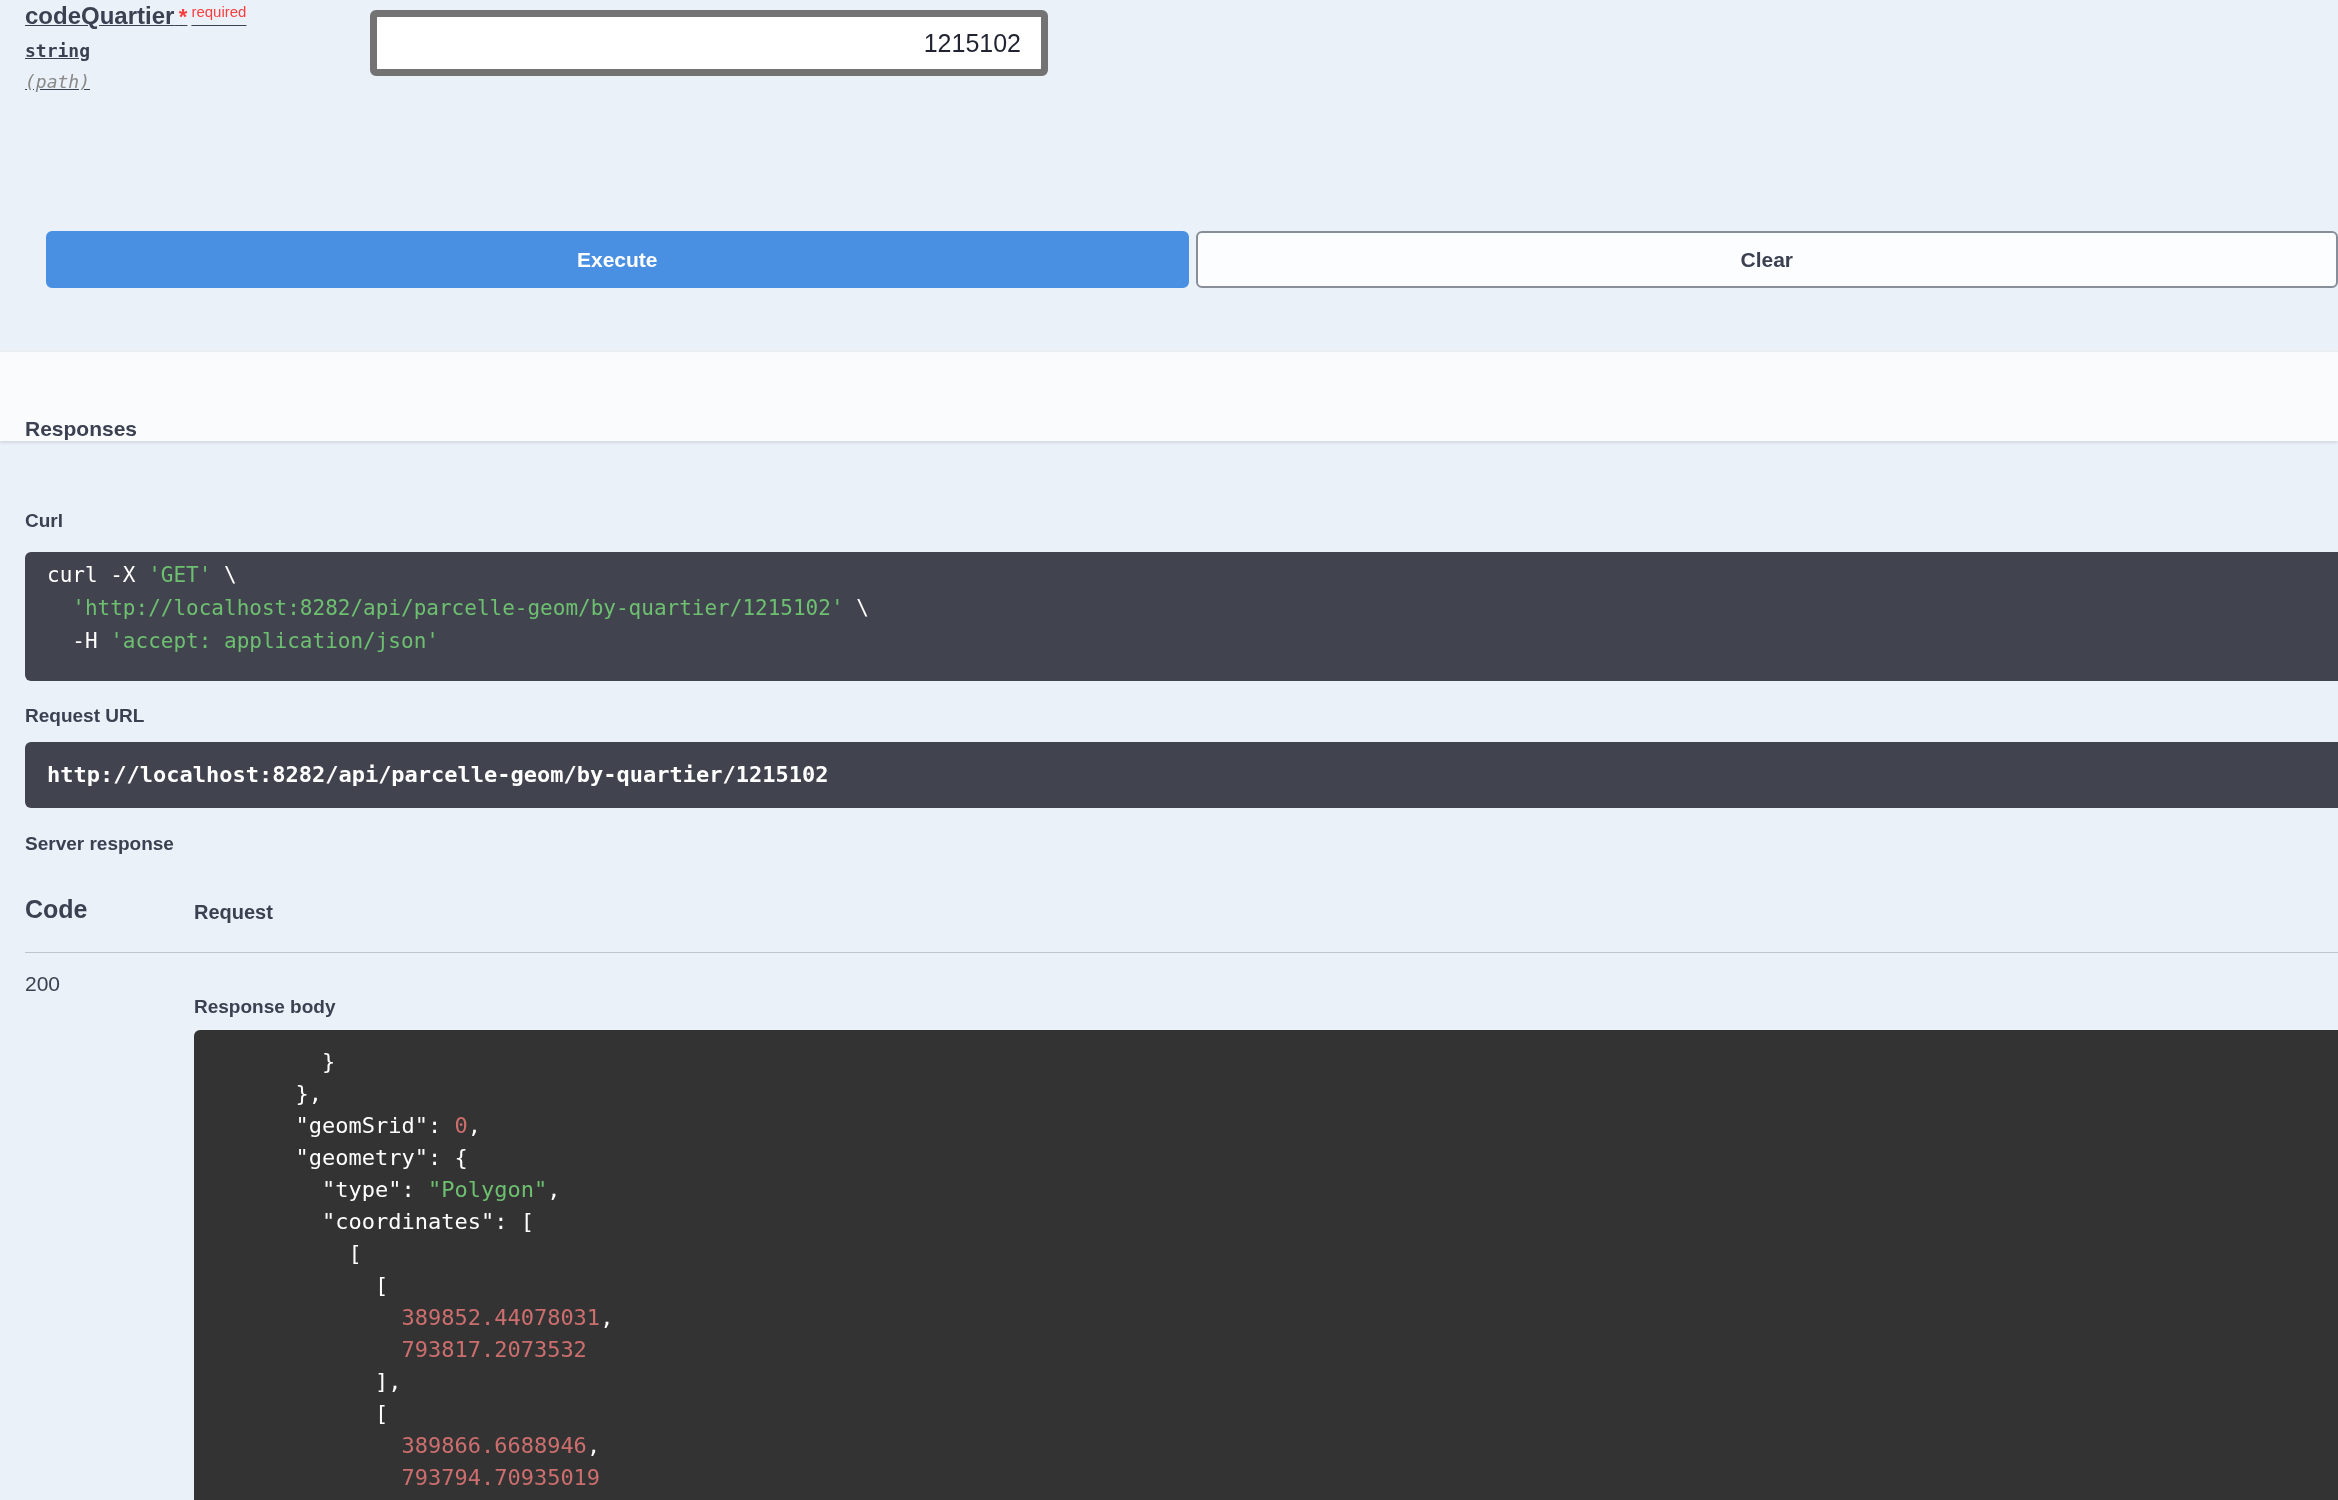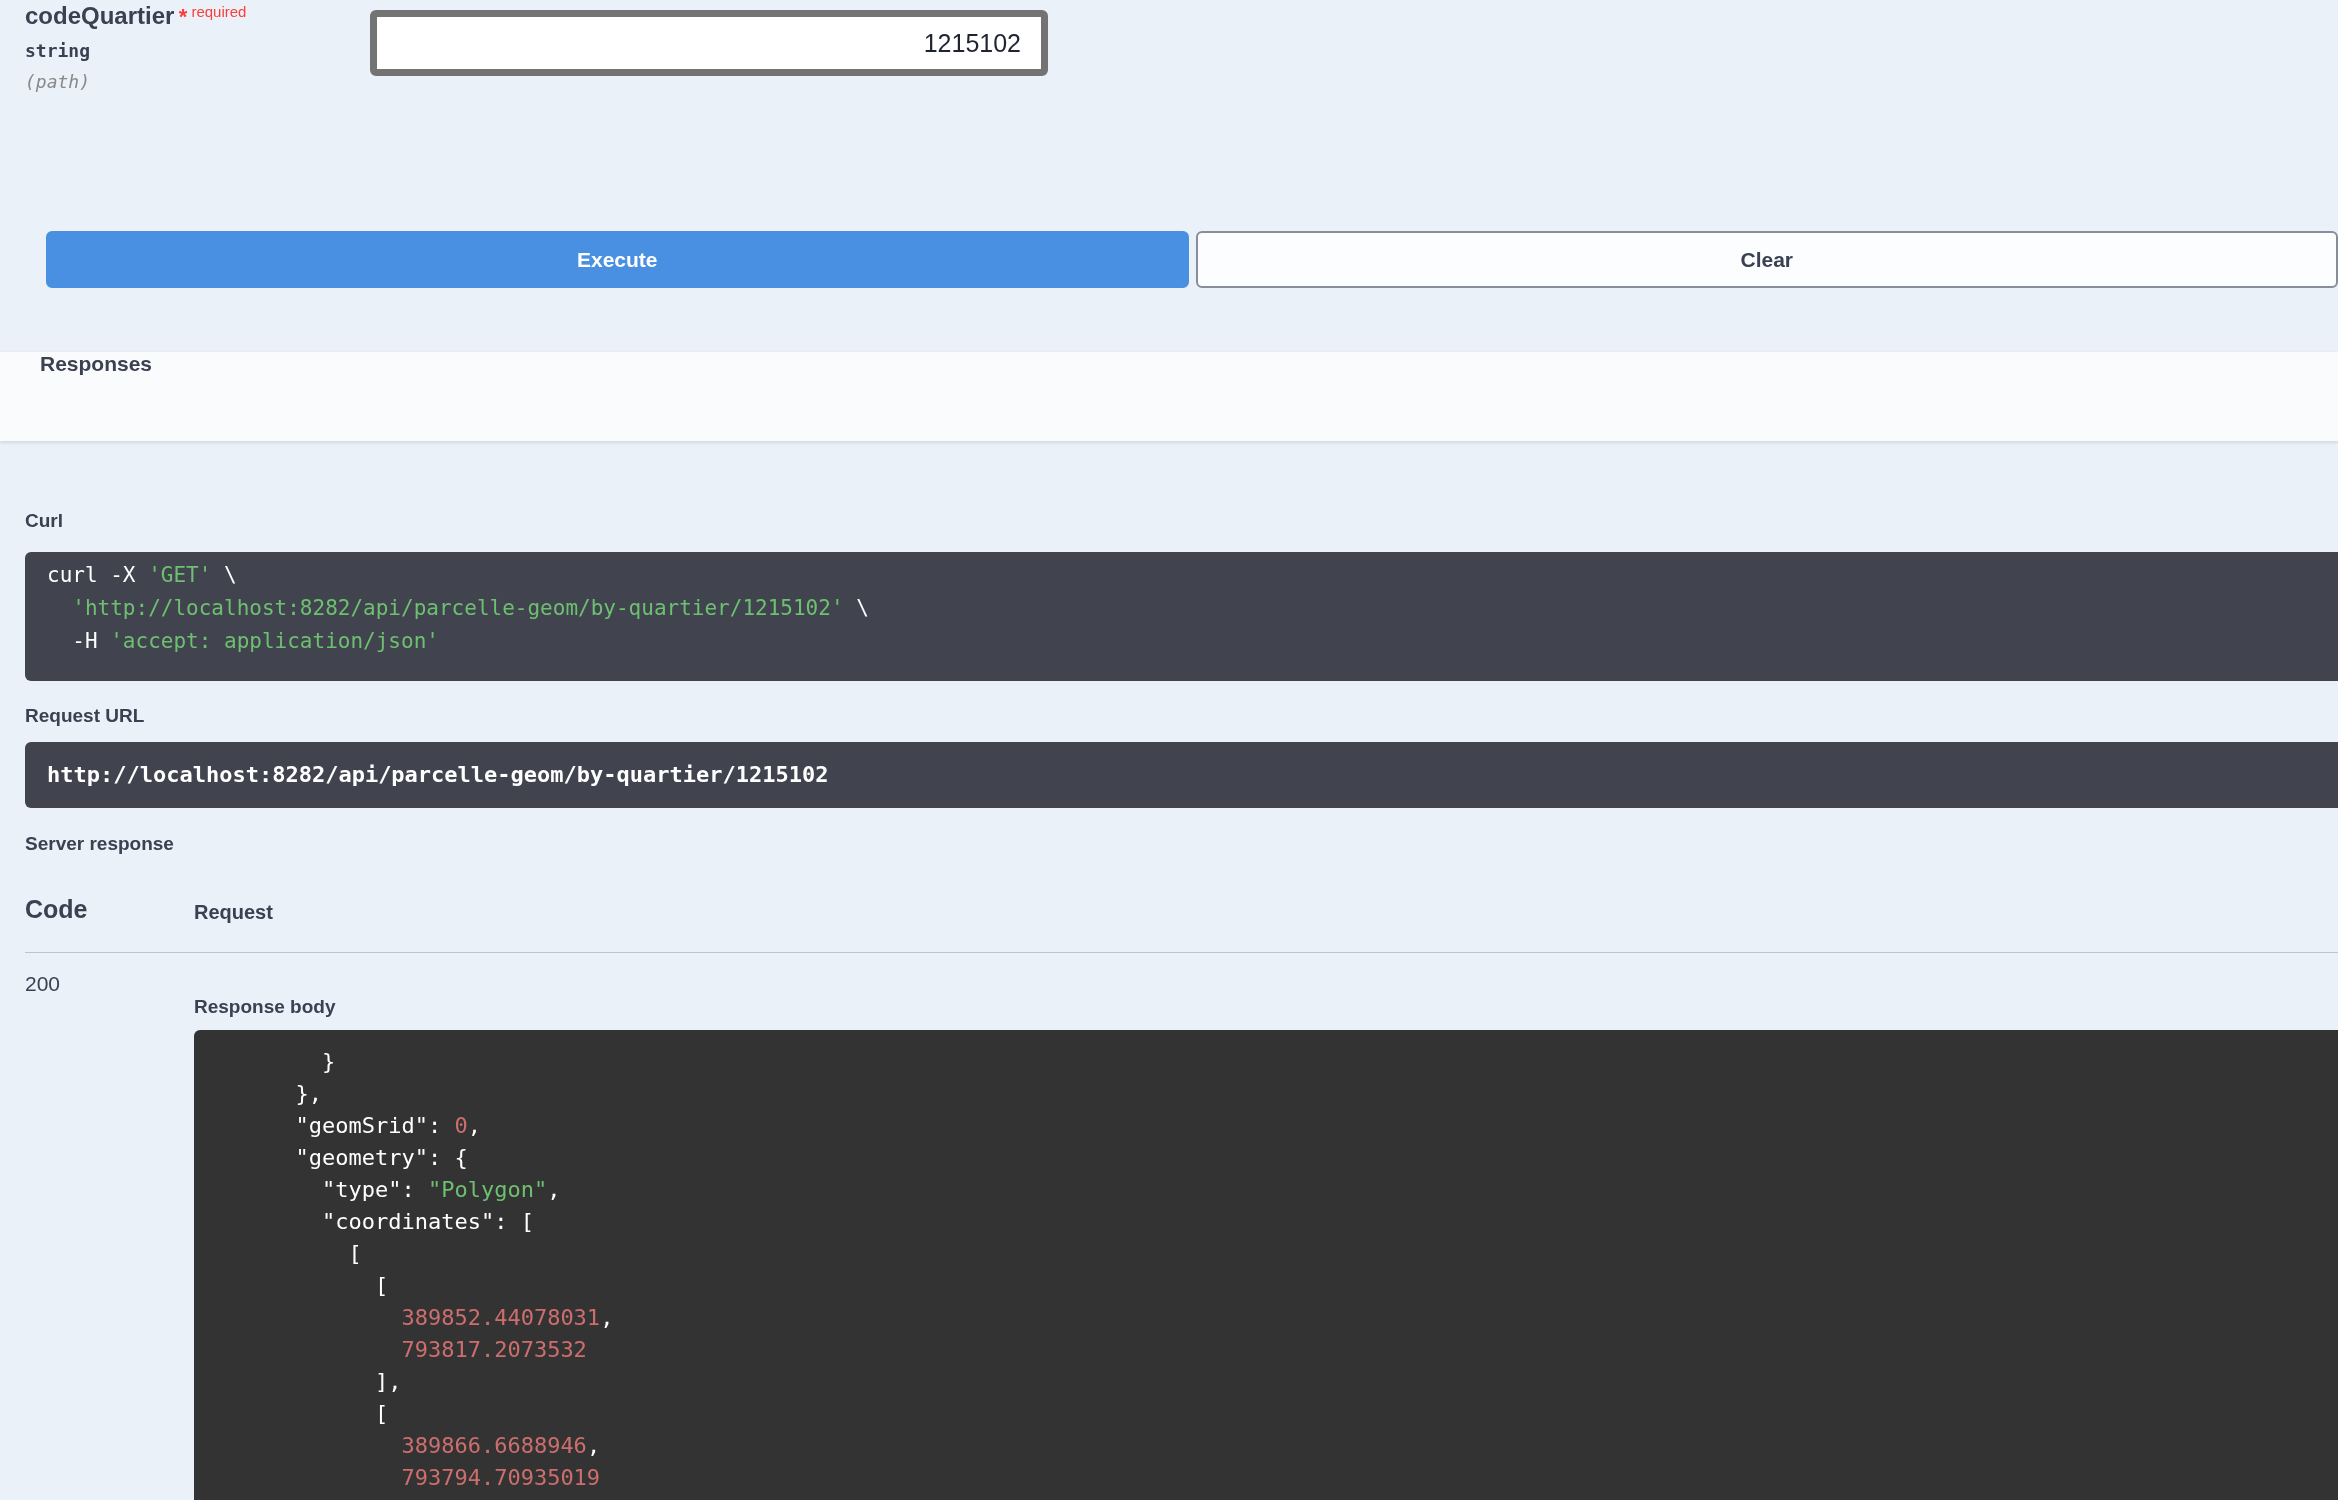--- a/index.html
+++ b/index.html
@@ -4,21 +4,21 @@
 <style>
   * { margin:0; padding:0; box-sizing:border-box; }
   html, body { width:2338px; height:1500px; overflow:hidden; }
   body {
     background: var(--page-bg, #ebf1f9);
     font-family: "Liberation Sans", sans-serif;
     color:#3b4151;
   }
 
   
-  .params { display:flex; align-items:flex-start; padding:2px 4px 0 25px; }
+  .params { display:flex; align-items:flex-start; padding:2px 4px 0 25px;text-decoration:underline; }
   .param-meta { width:345px; }
   .param-name { font-size:24px; font-weight:700; color:#3b4151; }
   .required-star { color:var(--required-red,#f93e3e); font-size:22px; font-weight:700; }
   .required-label { color:var(--required-red,#f93e3e); font-size:15px; position:relative; top:-7px; margin-left:4px; }
   .param-type { font-family:"DejaVu Sans Mono", monospace; font-size:18px; font-weight:700; margin-top:10px; color:#3b4151; }
   .param-in { font-family:"DejaVu Sans Mono", monospace; font-size:18px; font-style:italic; color:#888; margin-top:10px; }
   .param-input {
     margin-top:8px; width:678px; height:66px;
     border:7px solid #737373; border-radius:6px; background:#fff;
     font-family:"Liberation Sans", sans-serif; font-size:25px; color:#1f2430;
@@ -33,21 +33,21 @@
     display:flex; align-items:center; justify-content:center;
   }
   .btn.execute { width:1350px; background:var(--accent,#4990e2); border:2px solid var(--accent,#4990e2); color:#fff; }
   .btn.clear { width:1350px; background:#fcfdfe; border:2px solid #878e9a; color:#3b4151; }
 
   
   .responses-header {
     margin-top:63px; height:90px; background:#fafbfd;
     border-top:1px solid rgba(59,65,81,.08);
     box-shadow:0 2px 3px rgba(0,0,0,.10);
-    display:flex; align-items:flex-start; padding-left:40px;
+    display:flex; align-items:flex-end; padding-left:25px;
     position:relative; z-index:2;
   }
   .responses-header h4 { font-size:21px; font-weight:700; color:#3b4151; }
 
   
   .responses-inner { padding-left:25px; }
   .block-label { font-size:19px; font-weight:700; color:#3b4151; }
   .label-curl { margin-top:69px; }
   .label-request-url { margin-top:24px; }
   .label-server-response { margin-top:25px; }

